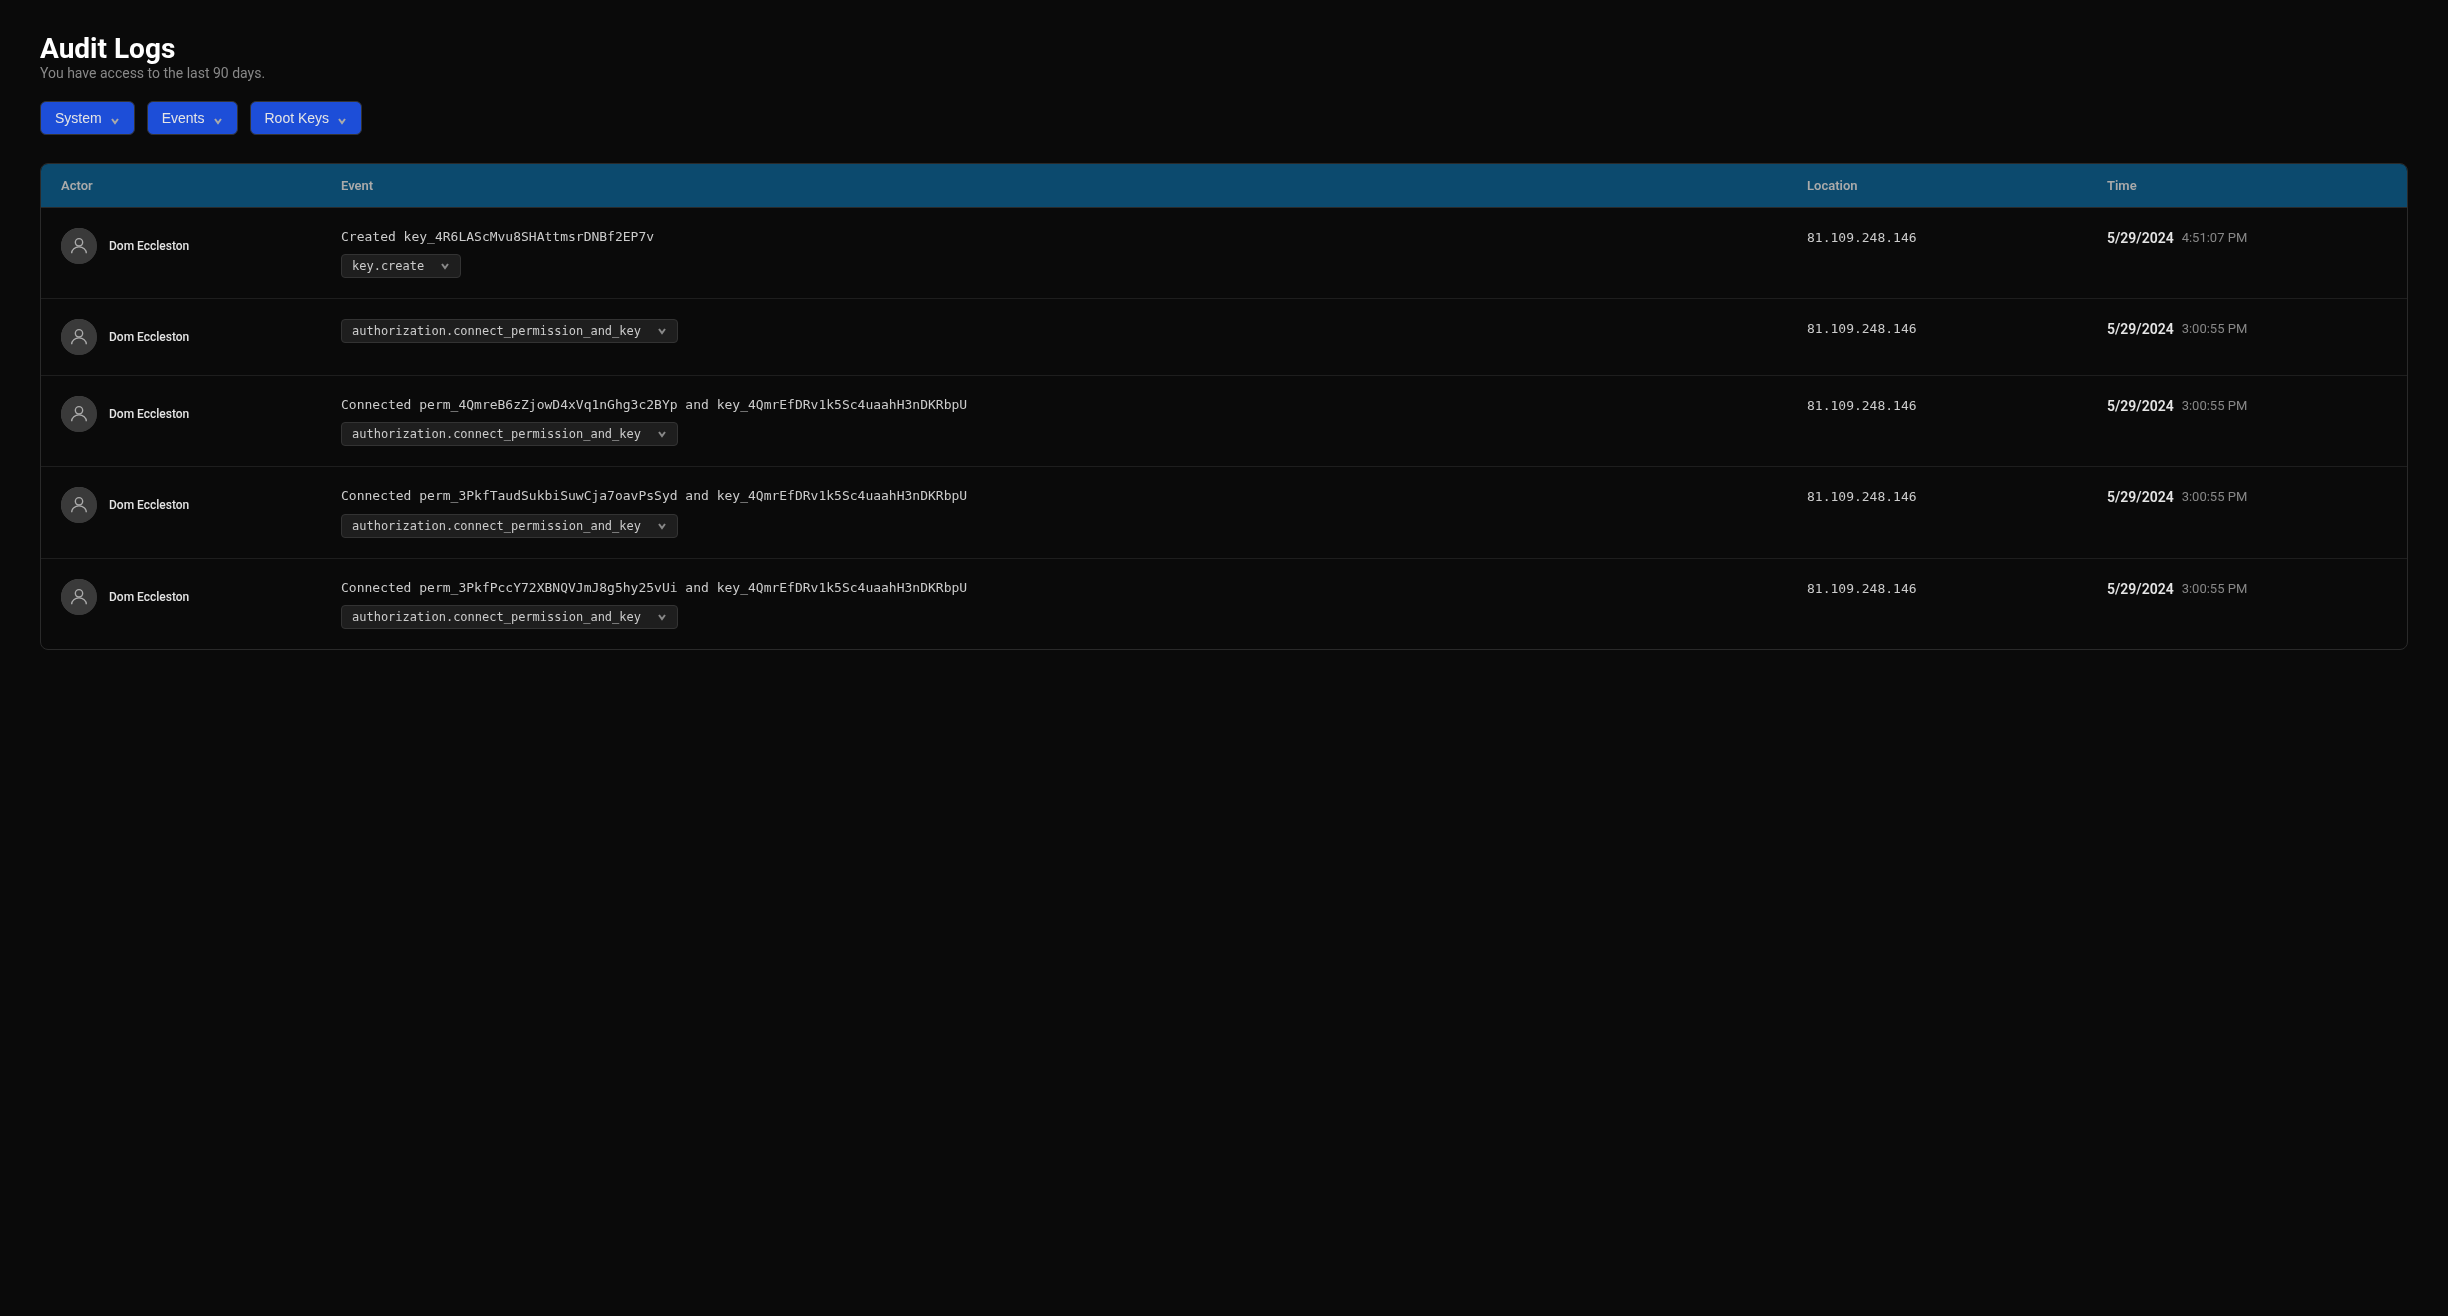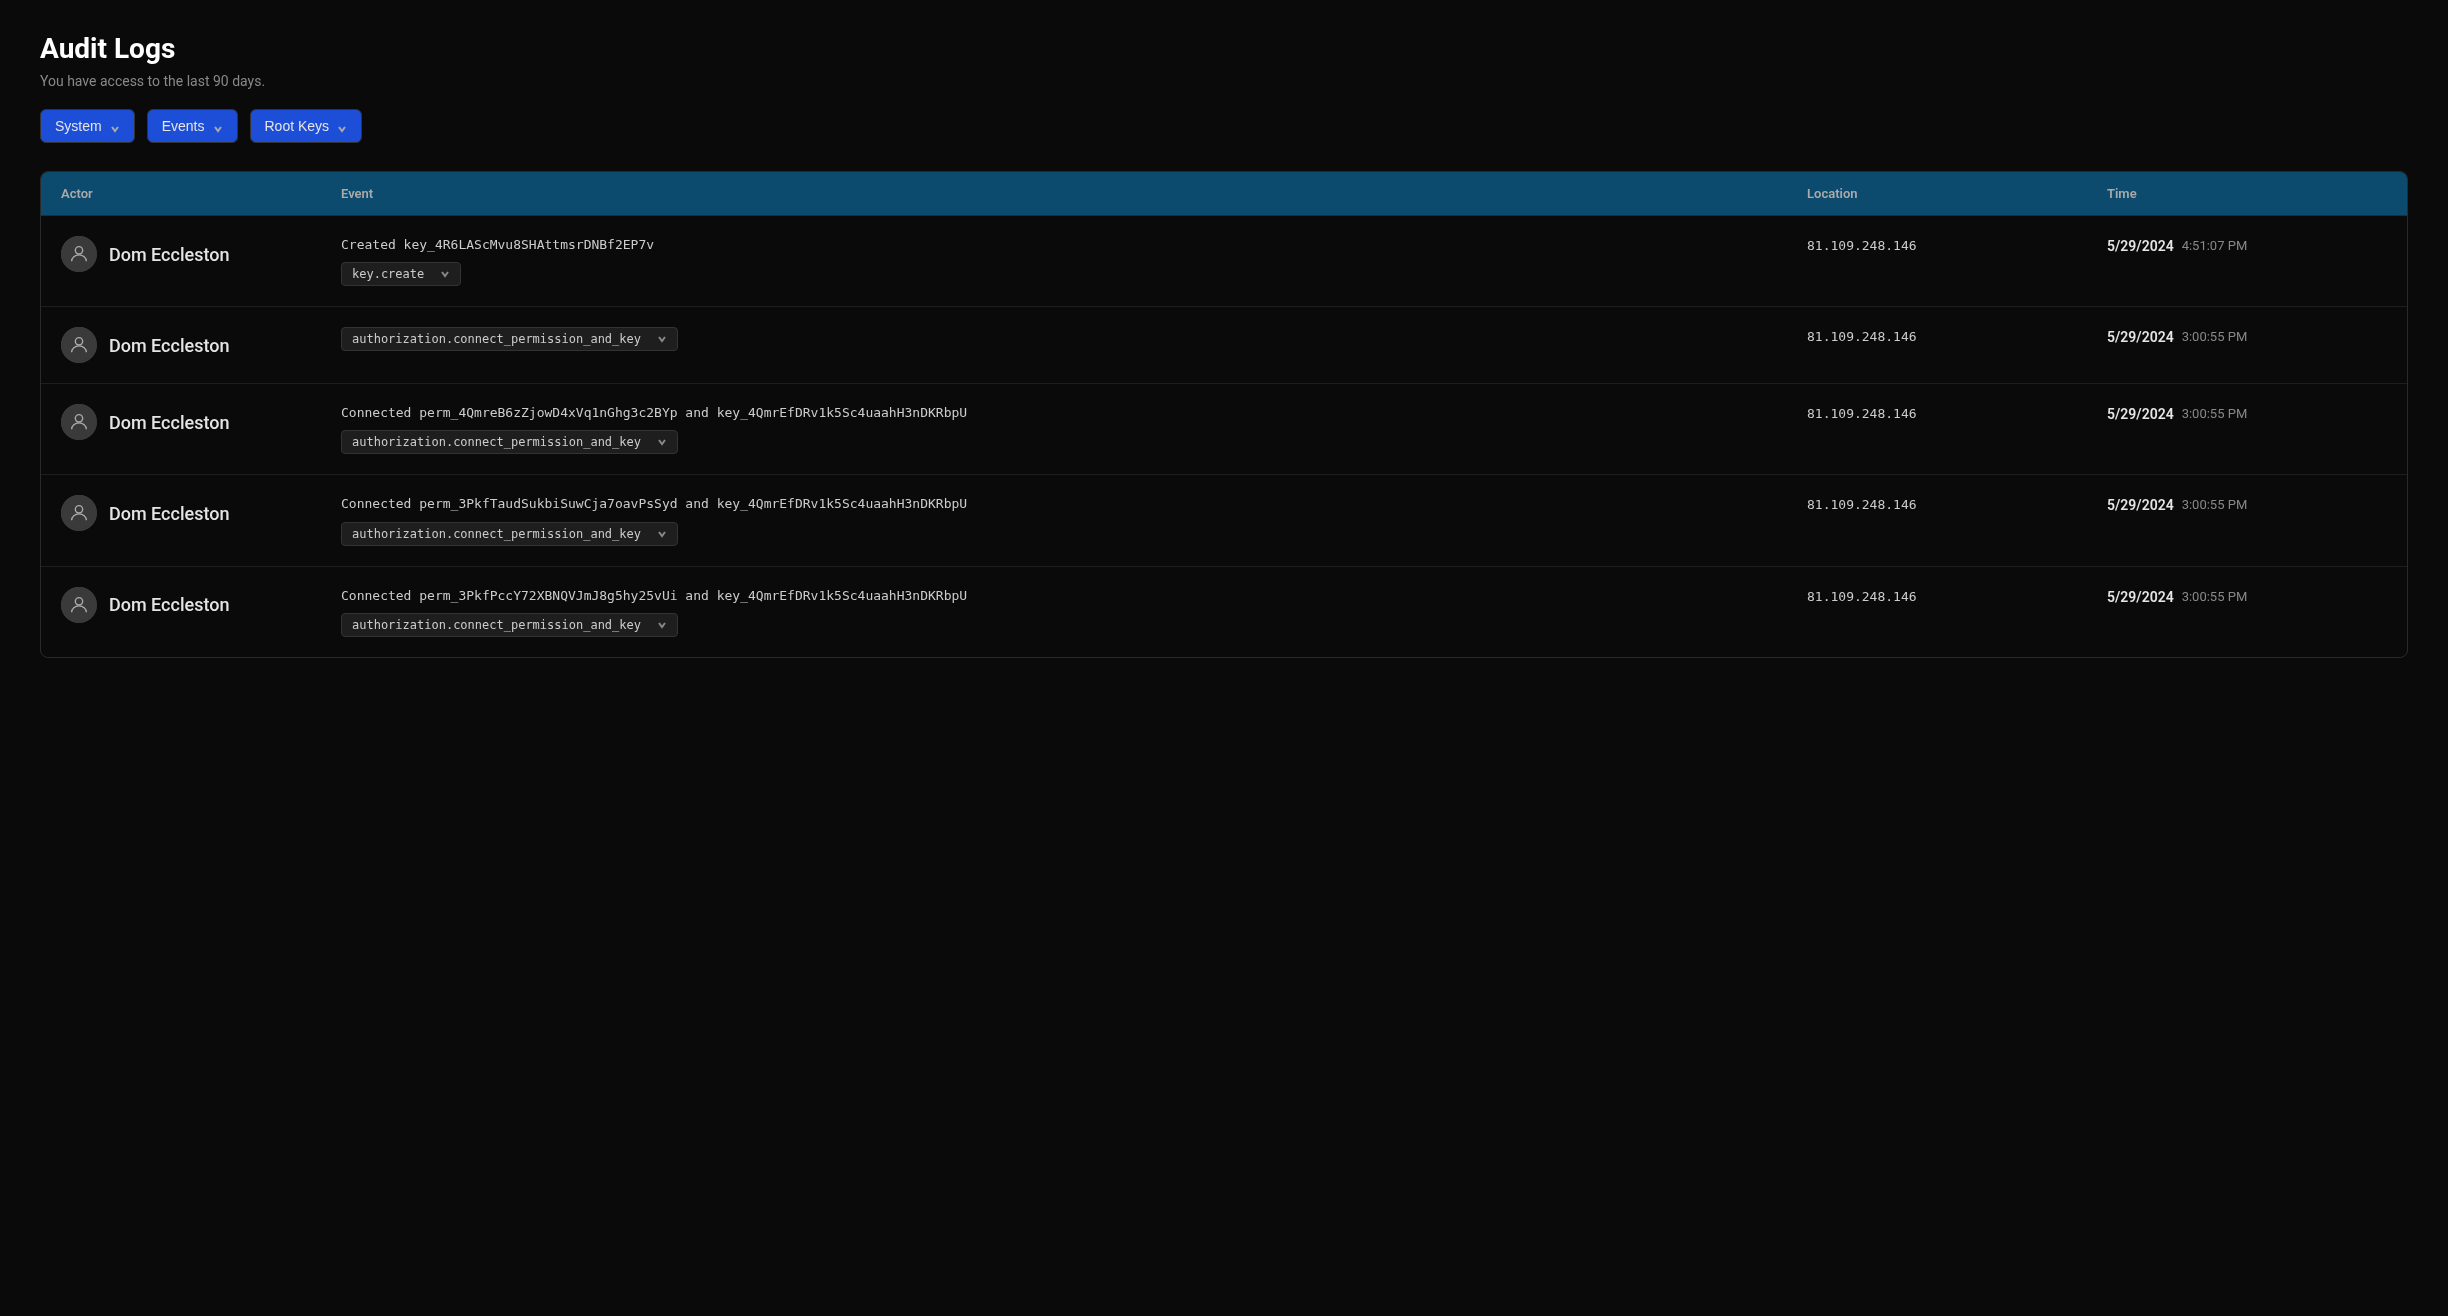--- a/index.html
+++ b/index.html
@@ -13,21 +13,20 @@
       color: #e5e5e5;
       font-family: -apple-system, BlinkMacSystemFont, 'Segoe UI', Roboto, sans-serif;
       min-height: 100vh;
       padding: 32px 40px;
     }
 
     .page-title {
       font-size: 28px;
       font-weight: 700;
       color: #ffffff;
-      margin-bottom: 8px;
     }
 
     .page-subtitle {
       font-size: 14px;
       color: #888888;
       margin-bottom: 20px;
     }
 
     .filter-bar {
       display: flex;
@@ -124,21 +123,21 @@
       align-items: center;
       justify-content: center;
     }
 
     .avatar svg {
       width: 22px;
       height: 22px;
     }
 
     .actor-name {
-      font-size: 18px;
+      font-size: 12px;
       font-weight: 500;
       color: #e5e5e5;
     }
 
     .event-cell {
       display: flex;
       flex-direction: column;
       gap: 8px;
       padding-right: 16px;
     }

